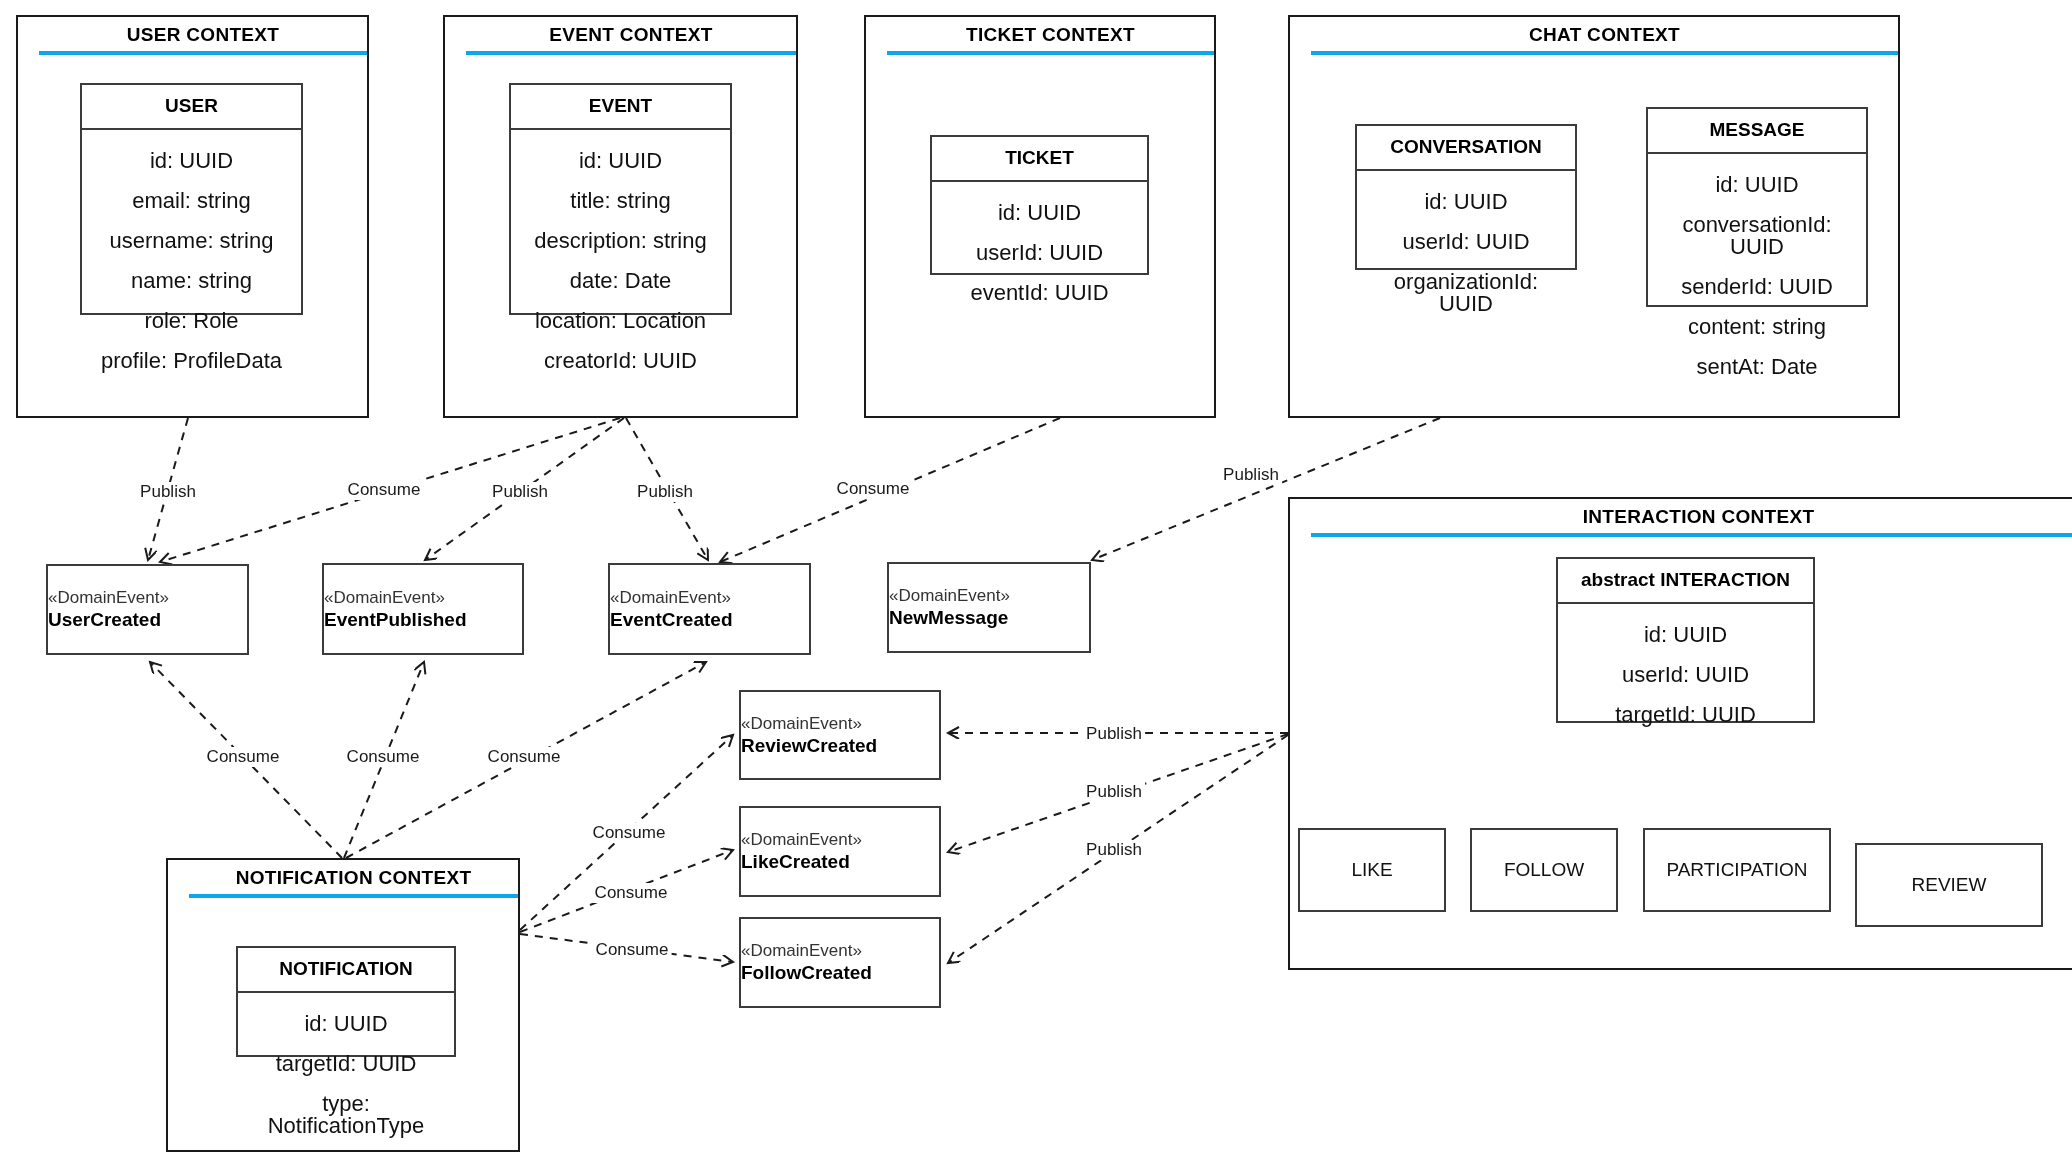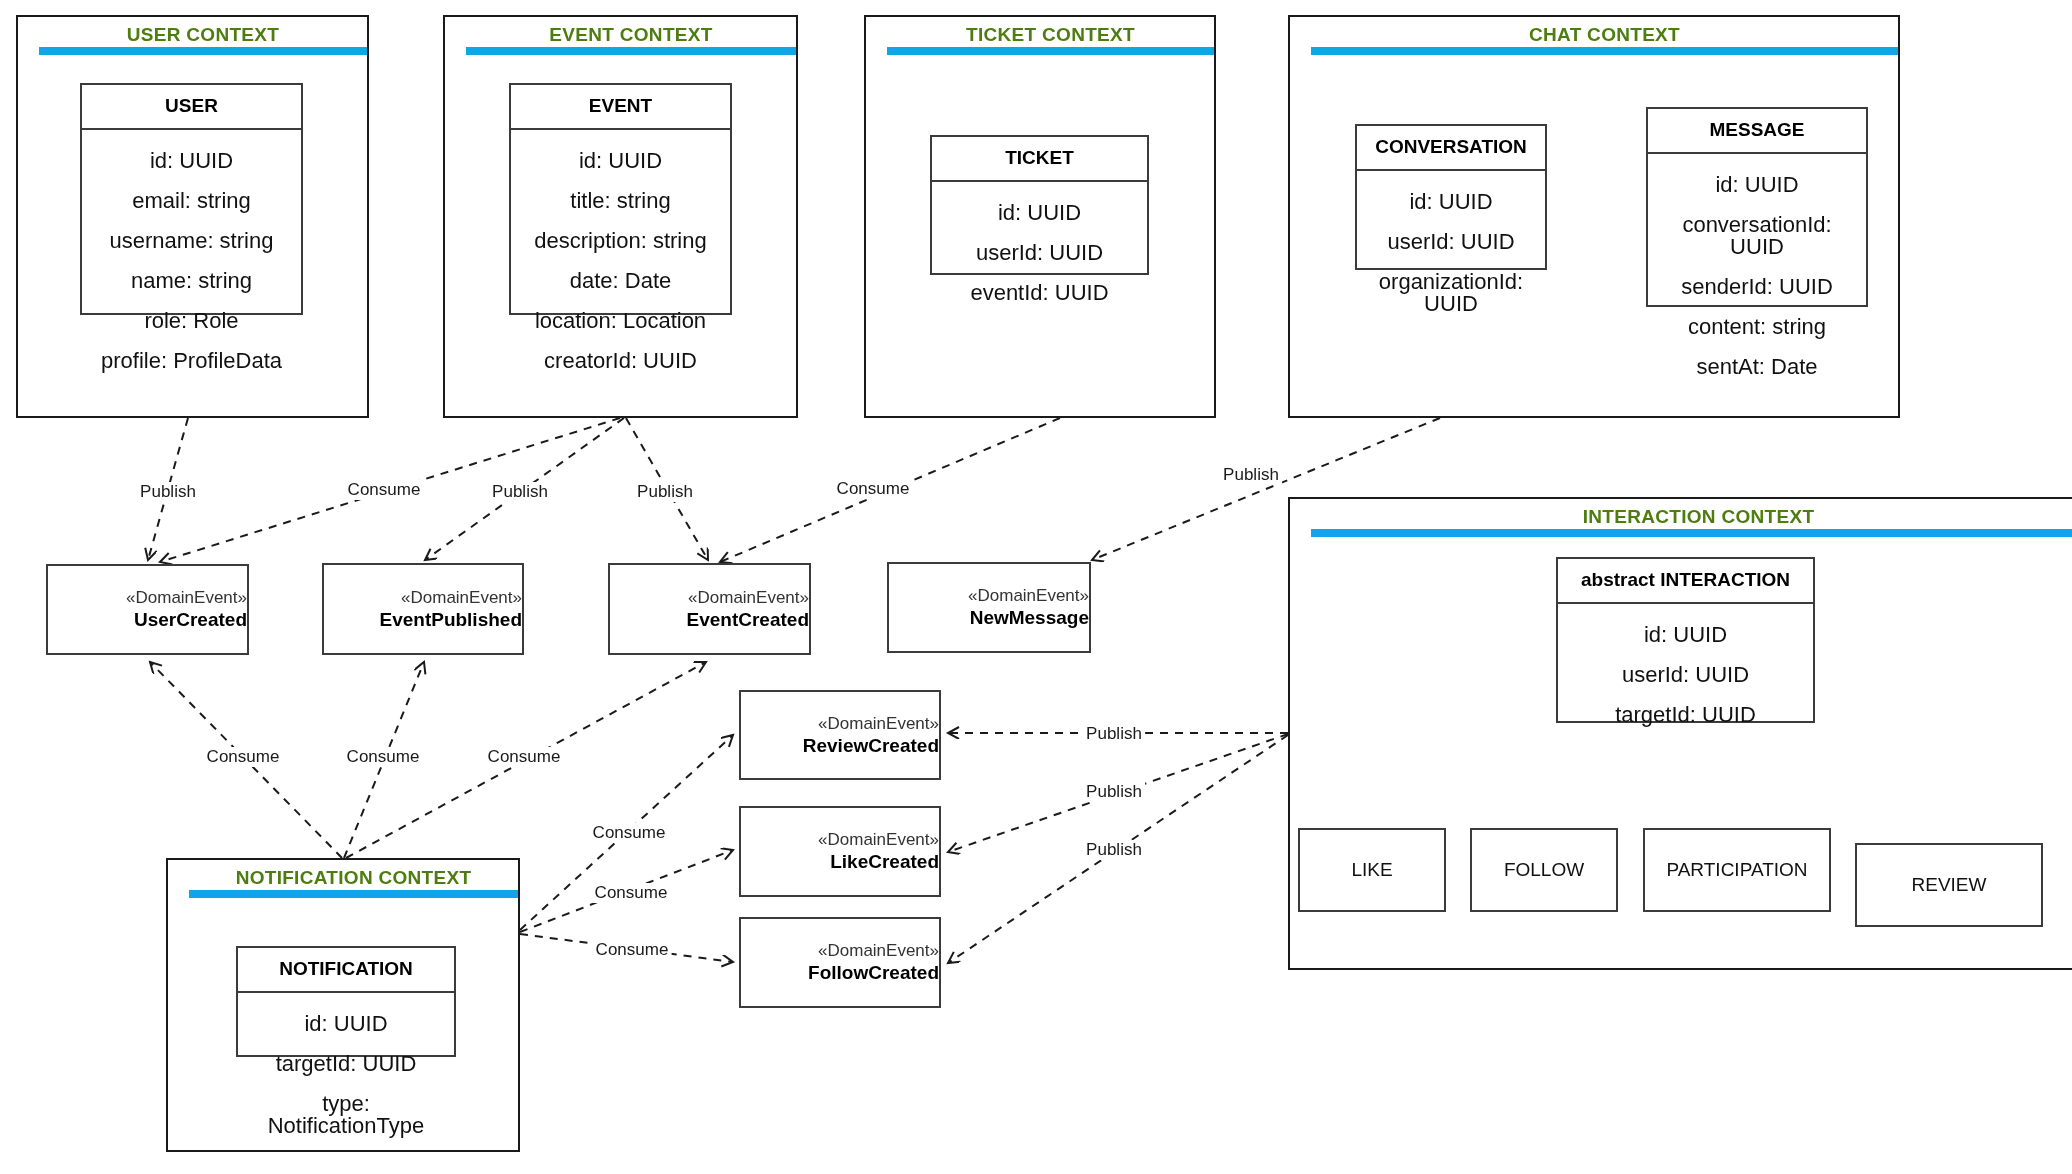--- a/index.html
+++ b/index.html
@@ -26,26 +26,26 @@
   
   .context {
     position: absolute;
     border: 2px solid #1a1a1a;
     background: #ffffff;
     box-sizing: border-box;
   }
   .context-title {
     height: 38px;
     line-height: 36px;
-    border-bottom: 8px solid #0ea5e9;
+    border-bottom: 4px solid #0ea5e9;
     text-align: center;
     font-weight: bold;
     font-size: 19px;
     letter-spacing: .3px;
-    color: #4d7c0f;
+    color: #000000;
     box-sizing: border-box;
     margin-left: 21px;
   }
   .context-body {
     position: relative;
     height: calc(100% - 38px);
   }
   
   .entity {
     position: absolute;
@@ -84,21 +84,21 @@
     color: #111;
   }
   
   .devent {
     position: absolute;
     border: 2px solid #3b3b3b;
     background: #ffffff;
     box-sizing: border-box;
     display: flex;
     flex-direction: column;
-    align-items: flex-end;
+    align-items: flex-start;
     justify-content: center;
   }
   .devent .stereo {
     font-size: 17px;
     color: #333;
     line-height: 1.25;
   }
   .devent .ename {
     font-size: 19px;
     font-weight: bold;
@@ -233,21 +233,21 @@
           <div class="attr">userId: UUID</div>
           <div class="attr">eventId: UUID</div>
         </div>
       </div>
     </div>
   </div>
 
   <div class="context" style="left:1288px; top:15px; width:612px; height:403px;">
     <div class="context-title">CHAT CONTEXT</div>
     <div class="context-body">
-      <div class="entity" style="left:65px; top:69px; width:192px; height:146px;">
+      <div class="entity" style="left:65px; top:69px; width:222px; height:146px;">
         <div class="entity-name">CONVERSATION</div>
         <div class="entity-attrs">
           <div class="attr">id: UUID</div>
           <div class="attr">userId: UUID</div>
           <div class="attr">organizationId: UUID</div>
         </div>
       </div>
       <div class="entity" style="left:356px; top:52px; width:222px; height:200px;">
         <div class="entity-name">MESSAGE</div>
         <div class="entity-attrs">

